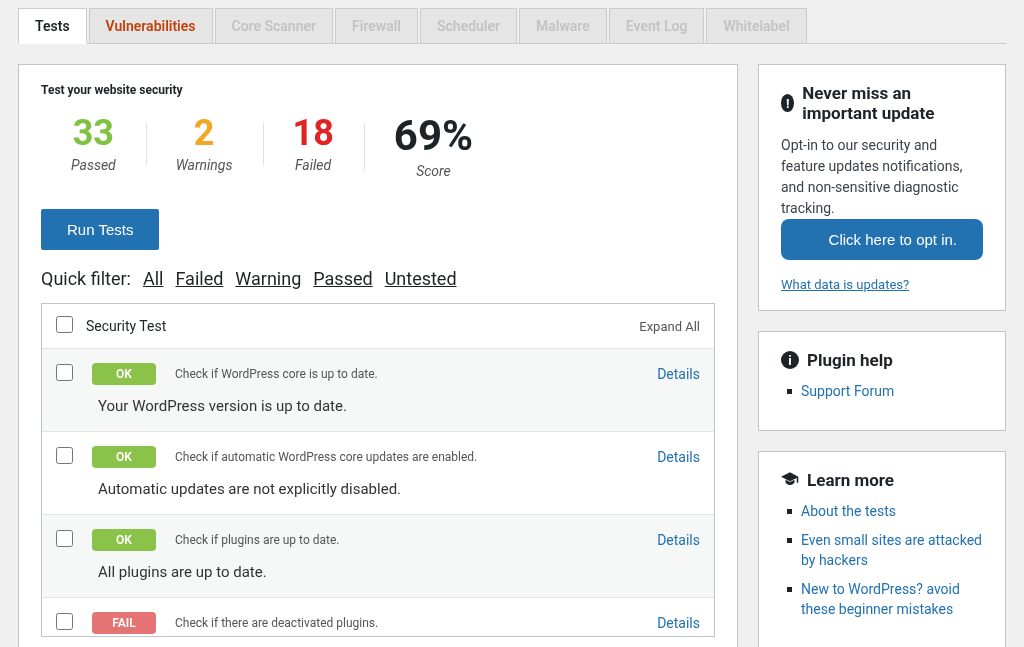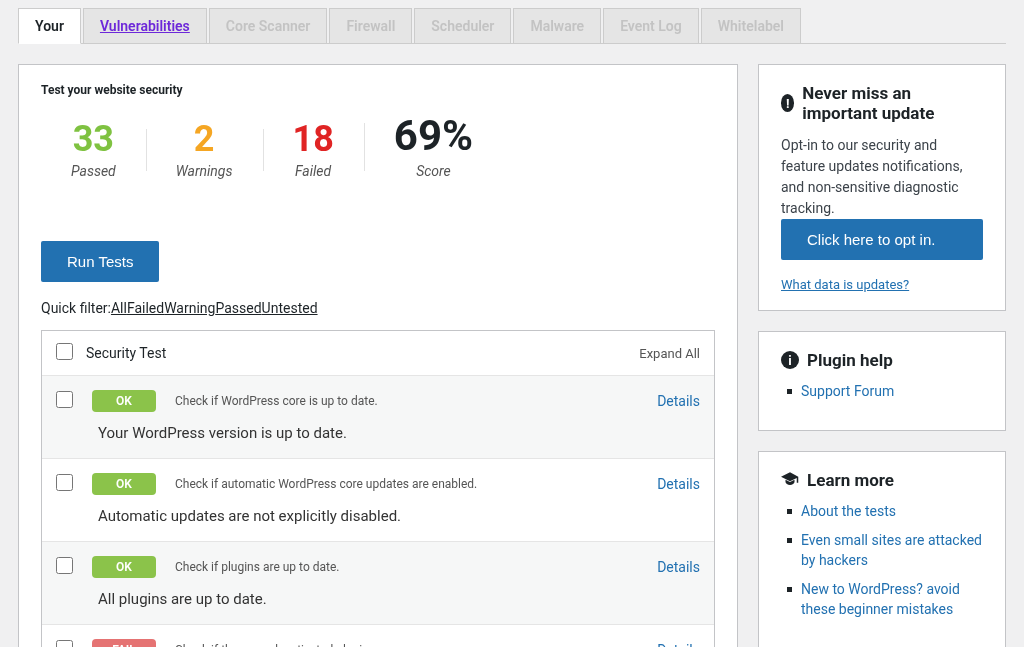--- a/index.html
+++ b/index.html
@@ -25,21 +25,21 @@
   font-size: 14px;
   cursor: pointer;
   font-weight: 600;
 }
 .tab.active {
   background: #fff;
   color: #1d2327;
   border-bottom: 1px solid #fff;
   margin-bottom: -1px;
 }
-.tab.enabled { color: #6d28d9; text-decoration: underline; }
+.tab.enabled { color: #c2410c; }
 .cols { display: flex; gap: 20px; margin-top: 20px; }
 .main { flex: 1; }
 .side { width: 248px; }
 .card {
   background: #fff;
   border: 1px solid #c3c4c7;
   padding: 18px 22px;
   margin-bottom: 20px;
 }
 .h2 {
@@ -50,23 +50,23 @@
 .h3 {
   font-size: 17px;
   font-weight: 700;
   display: flex;
   align-items: center;
   gap: 8px;
   margin-bottom: 12px;
 }
 .stats {
   display: flex;
-  align-items: flex-end;
+  align-items: flex-start;
   gap: 0;
-  margin-bottom: 62px;
+  margin-bottom: 30px;
 }
 .stat {
   text-align: center;
   padding: 0 30px;
   position: relative;
 }
 .stat.sep::before {
   content: "";
   position: absolute;
   left: 0;
@@ -92,25 +92,26 @@
 .btn-primary {
   display: inline-block;
   background: #2271b1;
   color: #fff;
   border: none;
   padding: 12px 26px;
   font-size: 15px;
   cursor: pointer;
   border-radius: 2px;
 }
-.btn-wide { display: block; width: 100%; text-align: left; }
+.btn-wide { display: block; width: 100%; text-align: right; border-radius: 8px; }
 .qf {
   margin-top: 18px;
-  font-size: 14px;
-  display: flex;
+  font-size: 18px;
+  display: flex;
+  gap: 12px;
   color: #1d2327;
 }
 .qf a { color: #1d2327; text-decoration: underline; cursor: pointer; }
 .table {
   border: 1px solid #c3c4c7;
   margin-top: 14px;
 }
 .thead {
   display: flex;
   align-items: center;
@@ -203,21 +204,21 @@
   display:inline-block;
   width:18px;
   height:14px;
 }
 </style>
 </head>
 <body>
 
 <div class="wrap">
   <div class="tabs">
-    <div class="tab active">Your</div>
+    <div class="tab active">Tests</div>
     <div class="tab enabled">Vulnerabilities</div>
     <div class="tab">Core Scanner</div>
     <div class="tab">Firewall</div>
     <div class="tab">Scheduler</div>
     <div class="tab">Malware</div>
     <div class="tab">Event Log</div>
     <div class="tab">Whitelabel</div>
   </div>
 
   <div class="cols">

